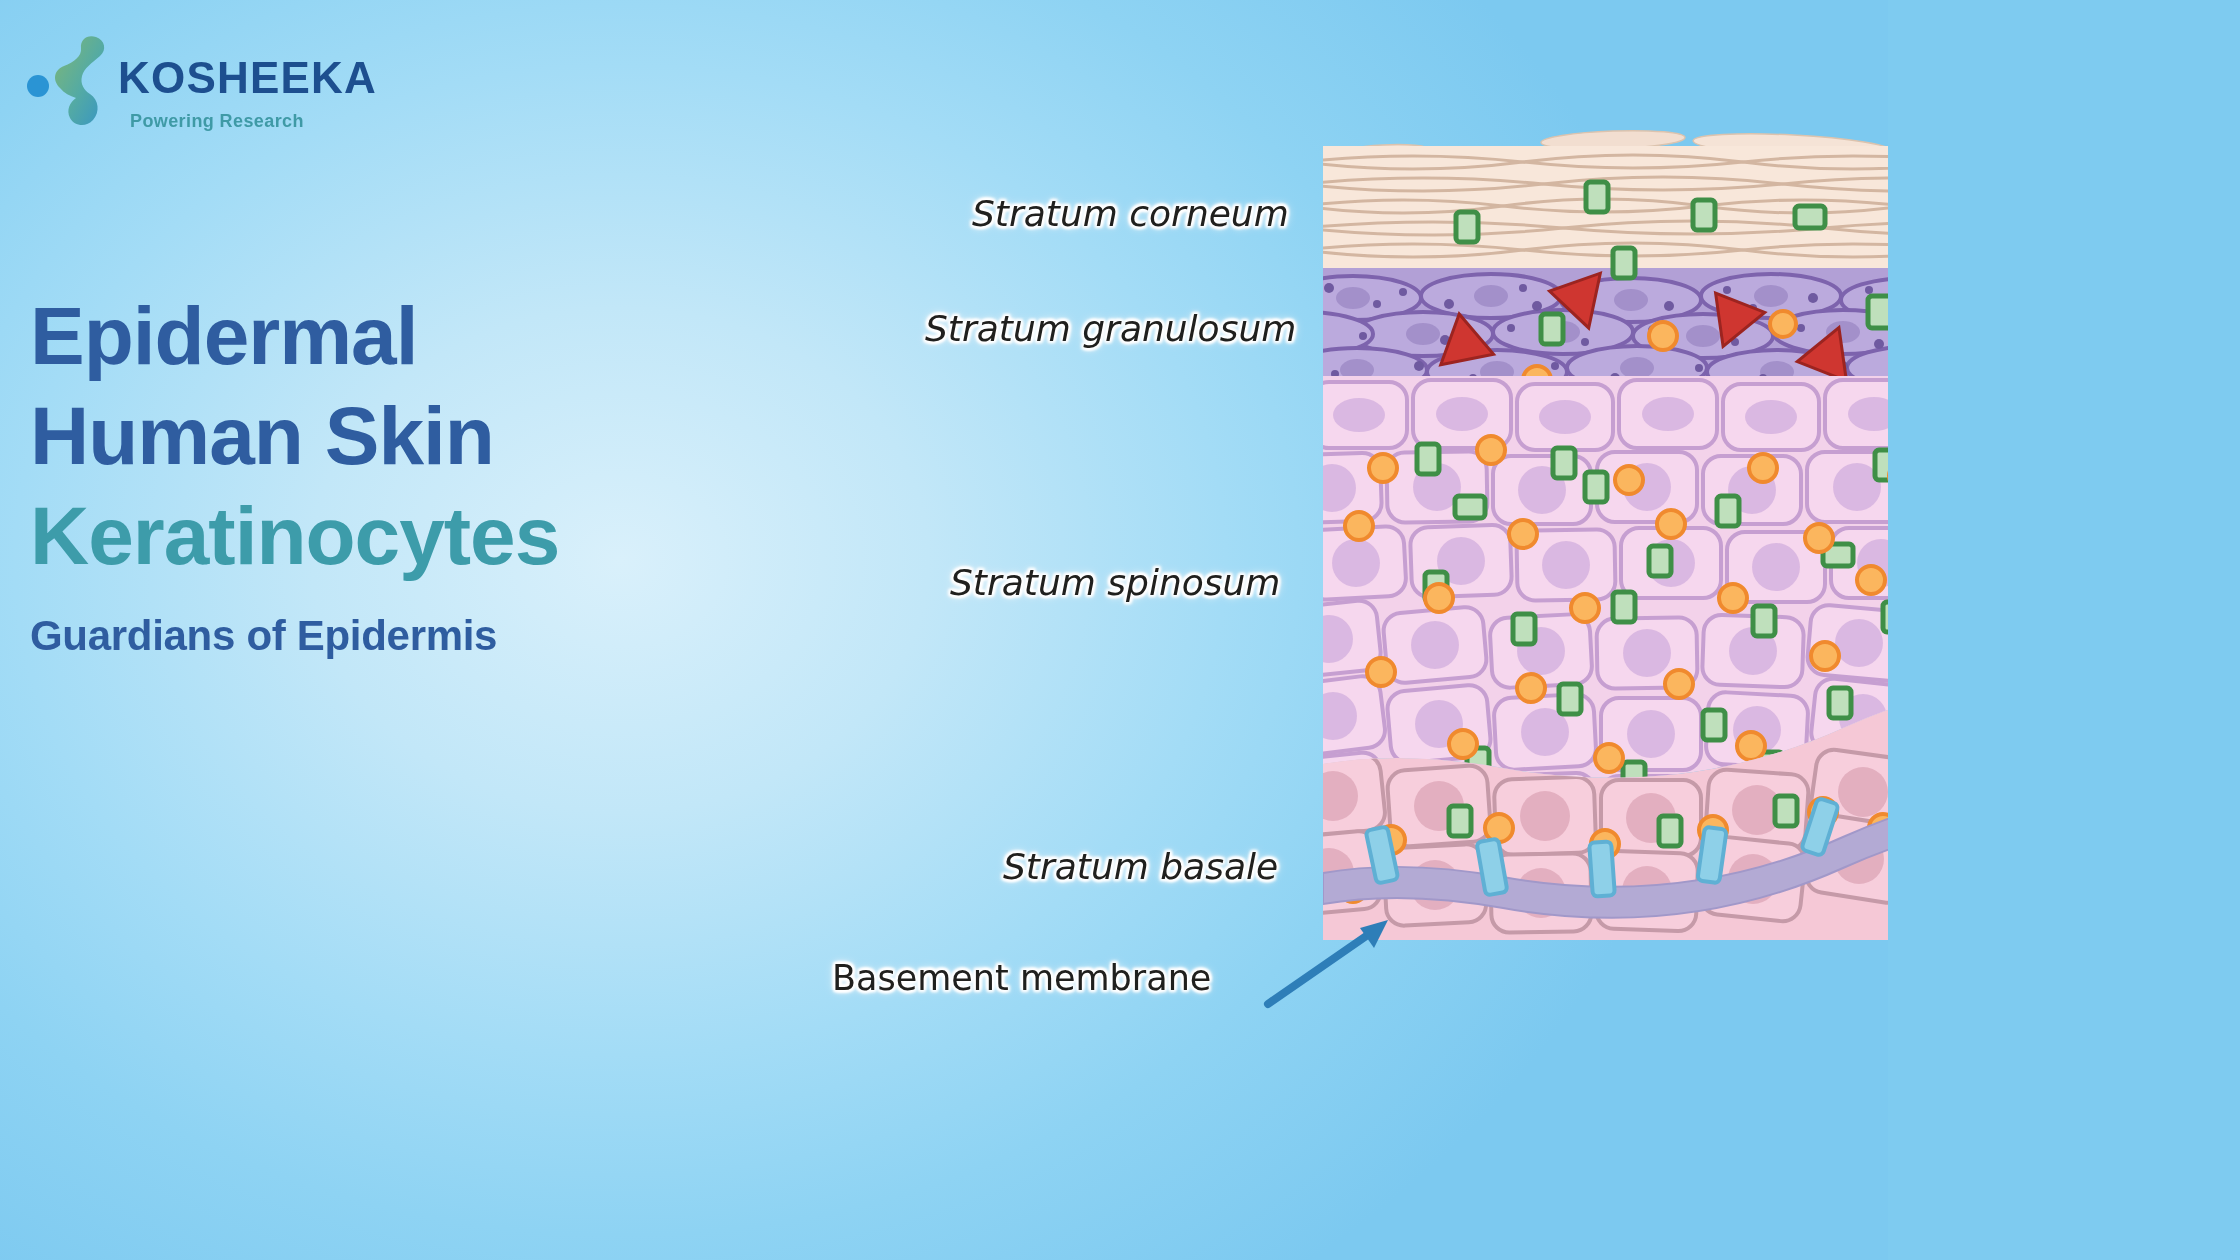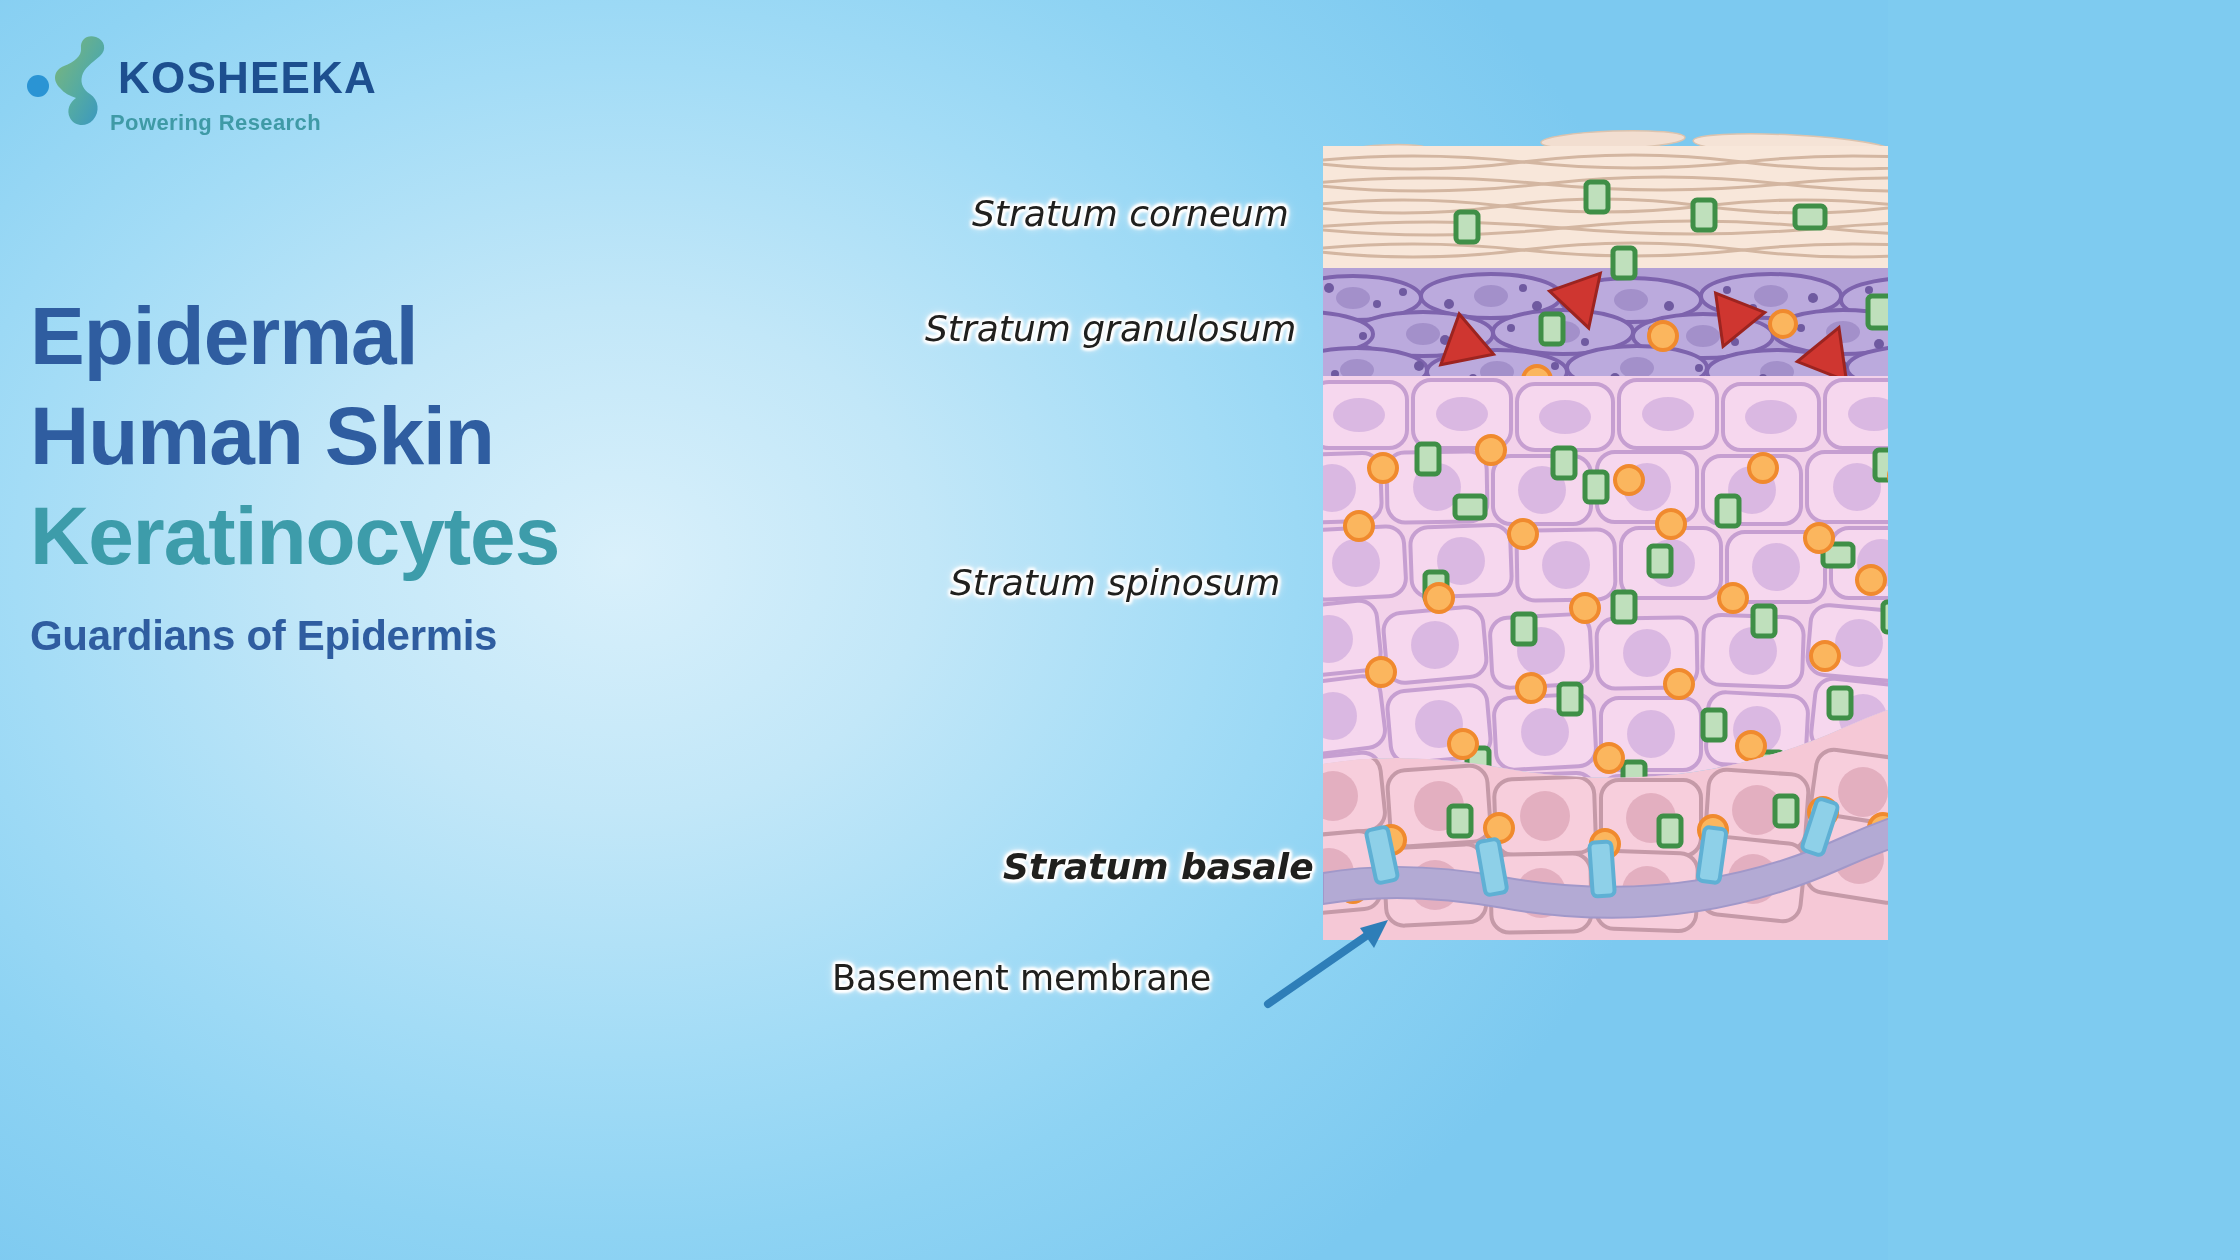--- a/index.html
+++ b/index.html
@@ -17,22 +17,22 @@
 
   
   #logo{position:absolute;left:26px;top:34px;width:330px;height:108px;}
   #logo .mark{position:absolute;left:0;top:0;width:90px;height:100px;}
   #logo .wordmark{
     position:absolute;left:92px;top:22px;
     font-size:44px;font-weight:bold;letter-spacing:1.2px;
     color:#1d4f8f;line-height:1;
   }
   #logo .tagline{
-    position:absolute;left:84px;top:78px;
-    font-size:22px;font-weight:600;letter-spacing:.4px;
+    position:absolute;left:104px;top:78px;
+    font-size:18px;font-weight:600;letter-spacing:.4px;
     color:#3f9aa6;line-height:1;
   }
 
   
   #headline{position:absolute;left:30px;top:286px;width:860px;}
   .h-line{
     font-size:82px;font-weight:bold;line-height:1.22;
     letter-spacing:-1px;margin:0;white-space:nowrap;
   }
   .h-blue{color:#2f5da0;}
@@ -52,21 +52,21 @@
     font-family:"DejaVu Sans",sans-serif;
     text-shadow:
       -2px 0 3px #fff, 2px 0 3px #fff, 0 -2px 3px #fff, 0 2px 3px #fff,
       -2px -2px 3px #fff, 2px 2px 3px #fff, -2px 2px 3px #fff, 2px -2px 3px #fff,
       0 0 7px #fff, 0 0 11px #fff;
   }
   .lbl.it{font-style:italic;}
   #lbl-corneum   {left:972px; top:193px; font-size:36px;}
   #lbl-granulosum{left:925px; top:308px; font-size:36px;}
   #lbl-spinosum  {left:950px; top:562px; font-size:36px;}
-  #lbl-basale    {left:1003px;top:846px; font-size:36px;font-weight:bold;}
+  #lbl-basale    {left:1003px;top:846px; font-size:36px;}
   #lbl-basement  {left:832px; top:958px; font-size:35px;}
 
   #arrow{position:absolute;left:1250px;top:900px;width:160px;height:120px;}
 </style>
 </head>
 <body>
 
 <div id="stage">
 
   <div id="logo">

